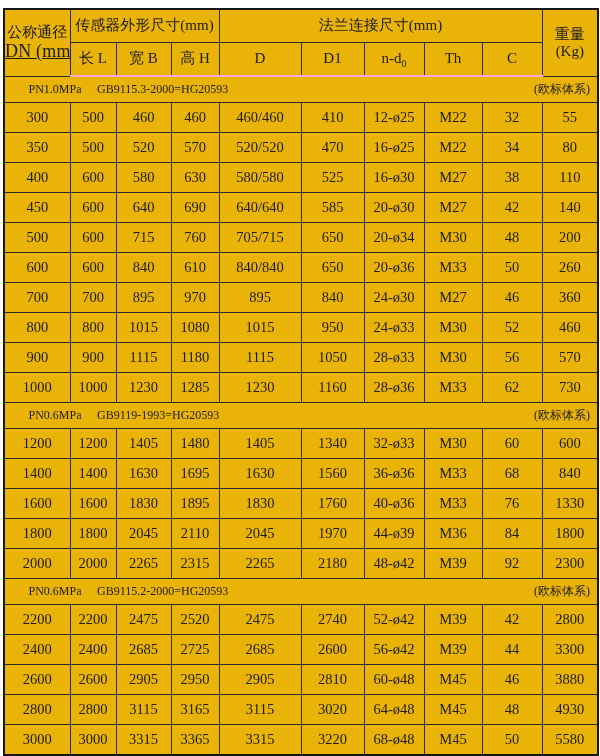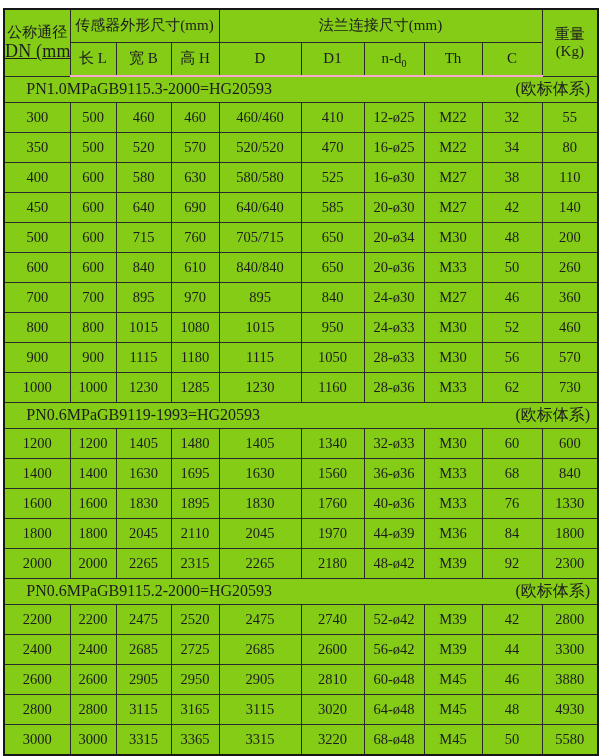--- a/index.html
+++ b/index.html
@@ -17,43 +17,43 @@
     width: 600px;
     height: 756px;
     background: #fdfdfd;
   }
   table.spec-table {
     border-collapse: collapse;
     table-layout: fixed;
     width: 594px;
     margin: 8px 0 16px 3px;
     border: 2px solid #161616;
-    background: #84cc16;
+    background: #eab308;
   }
   .spec-table th, .spec-table td {
     border: 1px solid #2a2a2a;
     text-align: center;
     vertical-align: middle;
     padding: 0;
     font-weight: normal;
     font-size: 14.5px;
     line-height: 1.15;
     color: #1c1c1c;
     overflow: hidden;
     white-space: nowrap;
   }
   .spec-table thead th { height: 32px; font-size: 15px; }
   .spec-table thead tr.head-row-2 th { border-bottom: 2px solid #f9a8d4; }
   .spec-table th.two-line div { display: block; }
   .spec-table th .hl2 { font-size: 18px; letter-spacing: 0.2px; text-decoration: underline; }
   .spec-table tbody tr.data-row td { height: 29px; }
   .spec-table tbody tr.section-row td {
     height: 25px;
-    text-align: right;
-    font-size: 16px;
+    text-align: center;
+    font-size: 12px;
   }
   .section-line {
     display: flex;
     align-items: center;
     padding: 0 7px 0 8px;
   }
   .sec-pressure { min-width: 84px; display: inline-block; }
   .sec-standard { display: inline-block; }
   .sec-note { margin-left: auto; display: inline-block; }
   sub.nd-sub { font-size: 10px; line-height: 0; }

